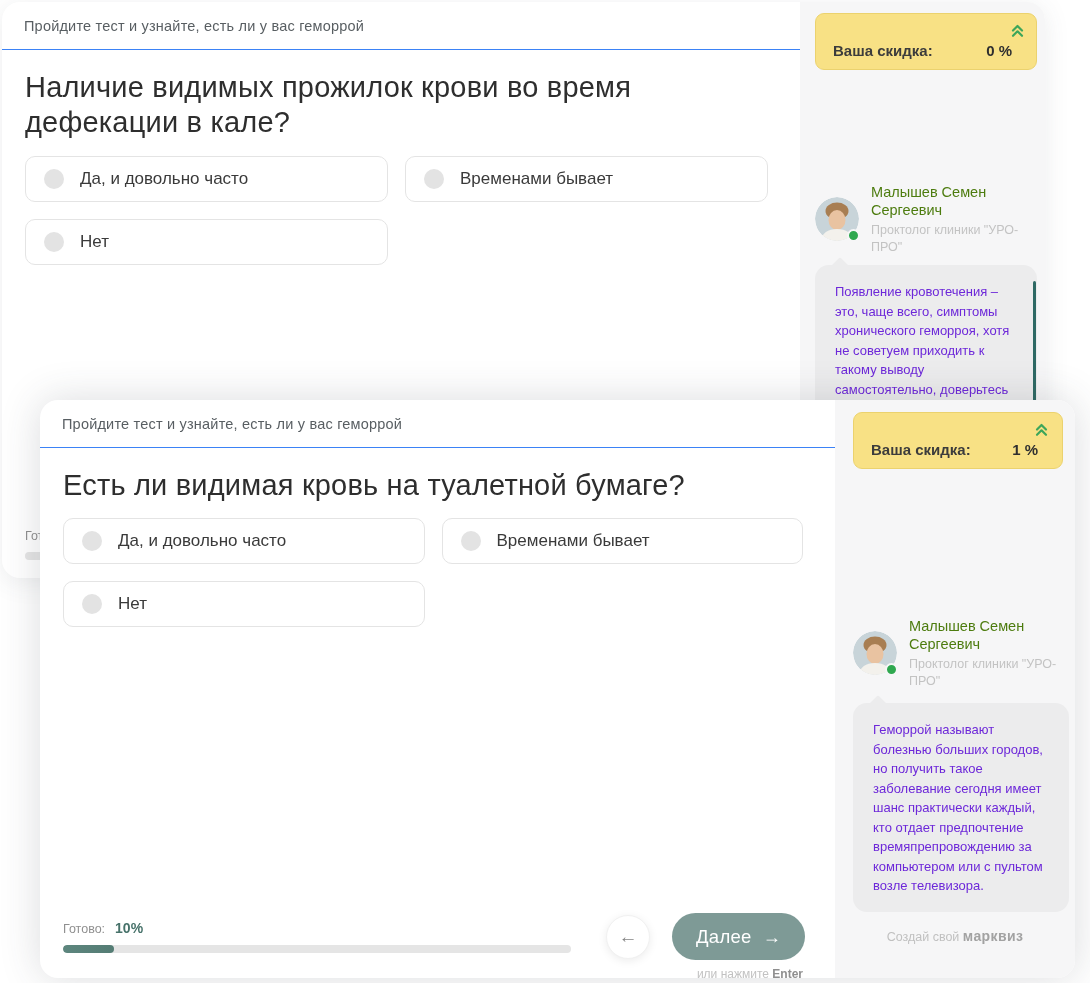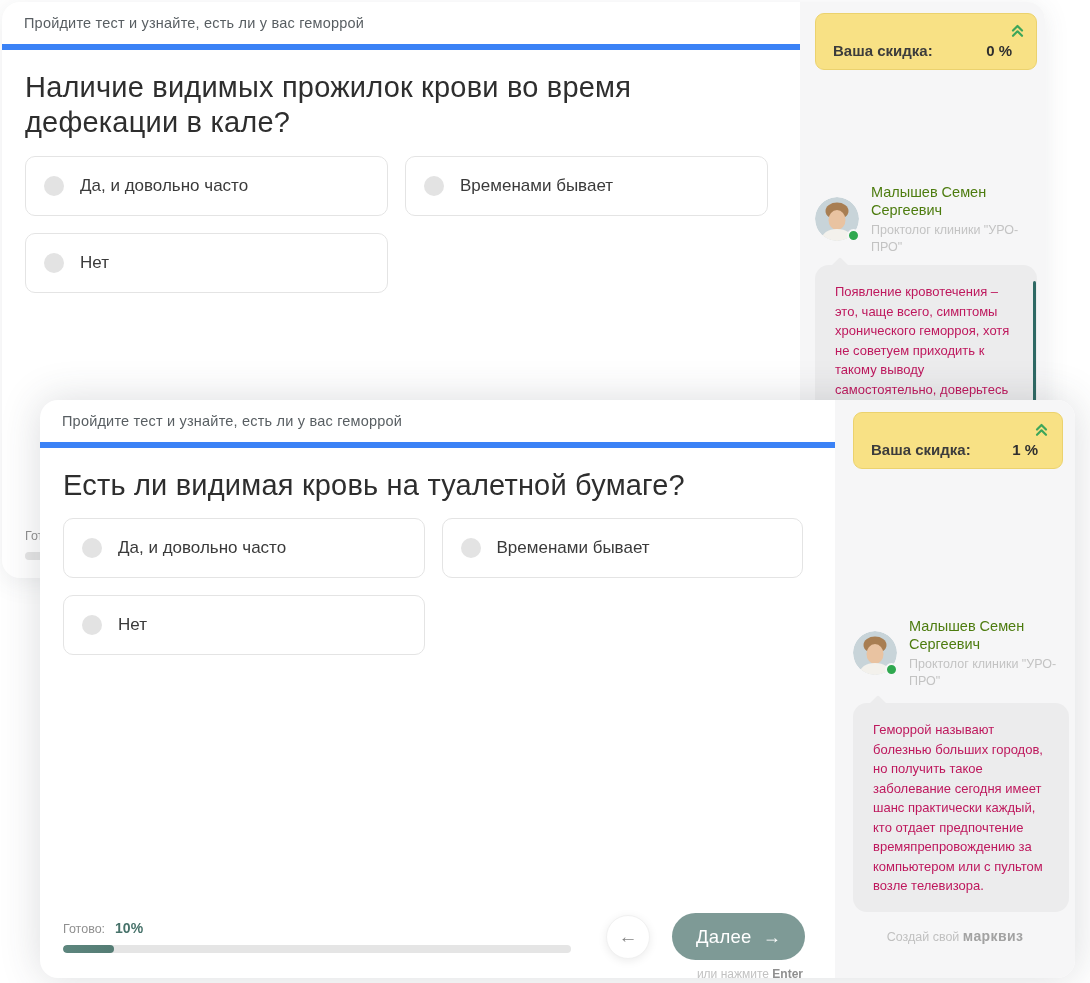--- a/index.html
+++ b/index.html
@@ -15,25 +15,25 @@
   html,body{background:#fff;}
   body{font-family:"Liberation Sans","DejaVu Sans",sans-serif;color:#333;}
   .stage{position:relative;width:1090px;height:983px;background:#fff;overflow:hidden;}
 
   
   .quiz-card{position:absolute;background:#fff;border-radius:18px;display:flex;overflow:hidden;}
   .quiz-card.back{left:2px;top:2px;width:1043px;height:576px;box-shadow:0 4px 26px rgba(70,75,85,.10);z-index:1;}
   .quiz-card.front{left:40px;top:400px;width:1035px;height:578px;box-shadow:0 0 40px rgba(55,60,72,.18);z-index:2;}
 
   .left-col{flex:1;display:flex;flex-direction:column;min-width:0;}
-  .card-header{height:48px;flex:none;display:flex;align-items:center;padding:0 22px;border-bottom:6px solid #3b82f6;font-size:14.5px;color:#585E62;letter-spacing:.2px;}
+  .card-header{height:48px;flex:none;display:flex;align-items:center;padding:0 22px;border-bottom:1px solid #3b82f6;font-size:14.5px;color:#585E62;letter-spacing:.2px;}
   .card-main{flex:1;position:relative;padding:20px 32px 0 23px;}
   .question{font-size:29px;line-height:1.22;font-weight:500;color:#2E2E2E;letter-spacing:.2px;margin:0 0 15px;}
   .options{display:grid;grid-template-columns:1fr 1fr;gap:17px;}
-  .option{height:60px;background:#fff;border:1px solid #E4E4E4;border-radius:10px;display:flex;align-items:center;gap:16px;padding:0 18px;font-size:17px;color:#3A3A3A;cursor:pointer;}
+  .option{height:46px;background:#fff;border:1px solid #E4E4E4;border-radius:10px;display:flex;align-items:center;gap:16px;padding:0 18px;font-size:17px;color:#3A3A3A;cursor:pointer;}
   .option:nth-child(2n){}
   .radio{width:20px;height:20px;border-radius:50%;background:#E3E3E3;flex:none;}
 
   
   .bottom-bar{position:absolute;left:23px;right:30px;bottom:18px;display:flex;align-items:center;}
   .progress-col{flex:1;min-width:0;margin-right:35px;}
   .progress-label-row{display:flex;align-items:baseline;gap:10px;margin-bottom:9px;}
   .progress-label{font-size:12.5px;color:#8F8F8F;}
   .progress-value{font-size:14px;font-weight:700;color:var(--progress-value-text);}
   .progress-track{height:8px;border-radius:4px;background:#E5E5E5;overflow:hidden;}
@@ -59,21 +59,21 @@
 
   .expert{position:absolute;left:15px;right:8px;display:flex;align-items:center;gap:12px;}
   .back .expert{top:181px;}
   .front .expert{top:217px;left:18px;right:10px;}
   .avatar-wrap{position:relative;width:44px;height:44px;flex:none;align-self:center;}
   .avatar-svg{display:block;border-radius:50%;}
   .status-dot{position:absolute;right:-1px;bottom:-1px;width:13px;height:13px;border-radius:50%;background:#2FA84F;border:2px solid #F6F6F7;}
   .expert-name{font-size:14.5px;color:#4d7c0f;line-height:1.25;margin-bottom:3px;max-width:165px;}
   .expert-role{font-size:12.5px;color:#C3C3C3;line-height:1.3;max-width:165px;}
 
-  .bubble{position:absolute;background:#ECECED;border-radius:14px;padding:17px 20px 16px;font-size:13px;line-height:1.5;color:#be185d;}
+  .bubble{position:absolute;background:#ECECED;border-radius:14px;padding:17px 20px 16px;font-size:13px;line-height:1.5;color:#6d28d9;}
   .back .bubble{left:15px;right:8px;top:263px;}
   .front .bubble{left:18px;right:6px;top:303px;}
   .bubble-tail{position:absolute;top:-5px;left:18px;width:14px;height:14px;background:#ECECED;transform:rotate(45deg);border-radius:2px;}
   .bubble-scrollbar{position:absolute;right:1px;top:16px;bottom:-110px;width:3px;border-radius:2px;background:var(--bubble-scrollbar);}
 
   .brand-footer{position:absolute;left:0;right:0;top:528px;text-align:center;color:#C0C0C0;font-size:12.5px;}
   .brand-name{font-size:14px;font-weight:700;color:#A2A2A2;letter-spacing:.4px;text-decoration:none;cursor:pointer;}
 </style>
 </head>
 <body>

